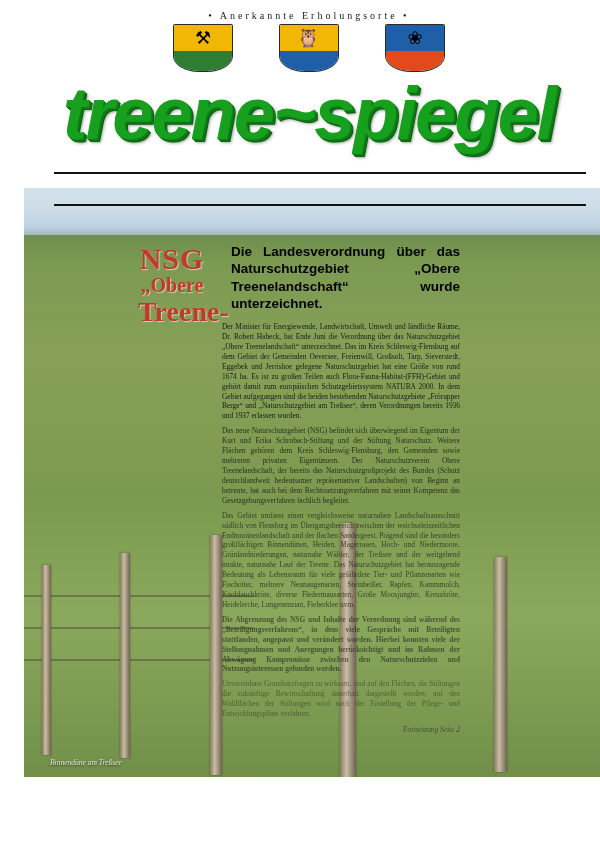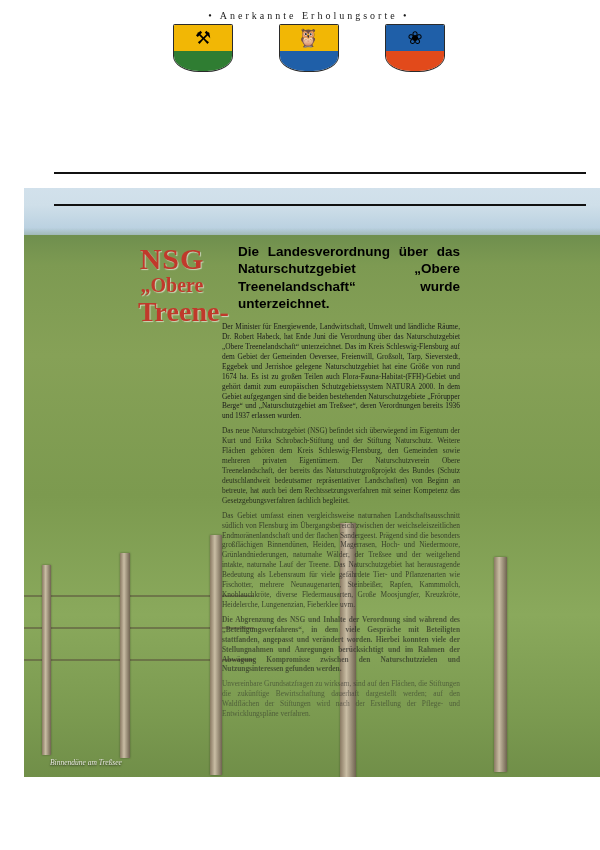--- a/index.html
+++ b/index.html
@@ -206,21 +206,21 @@
 
   
   .article {
     position: absolute;
     left: 222px;
     top: 243px;
     width: 238px;
     color: #111;
   }
   .article h1 {
-    margin: 0 0 10px 16px;
+    margin: 0 0 10px 9px;
     font-family: "Liberation Sans", sans-serif;
     font-size: 13.5px;
     line-height: 1.28;
     font-weight: bold;
     text-align: justify;
     color: #000;
   }
   .article p {
     margin: 0 0 5px 0;
     font-family: "Liberation Serif", serif;
@@ -296,33 +296,35 @@
         <div class="bot-band" style="background:#1f5fa8"></div>
         <div class="crest-glyph">🦉</div>
       </div>
       <div class="crest">
         <div class="top-band" style="background:#1f5fa8"></div>
         <div class="bot-band" style="background:#e24a1b"></div>
         <div class="crest-glyph">❀</div>
       </div>
     </div>
 
+    <div class="wordmark">treene~spiegel</div>
 
     <div class="rule top"></div>
     <div class="rule bottom"></div>
   </div>
 
   <div class="nsg-title">
     <div class="l1">NSG</div>
     <div class="l2">„Obere</div>
     <div class="l3">Treene-</div>
   </div>
 
   <div class="article">
     <h1>Die Landesverordnung über das Naturschutzgebiet „Obere Treenelandschaft“ wurde unterzeichnet.</h1>
     <p>Der Minister für Energiewende, Landwirtschaft, Umwelt und ländliche Räume, Dr. Robert Habeck, hat Ende Juni die Verordnung über das Naturschutzgebiet „Obere Treenelandschaft“ unterzeichnet. Das im Kreis Schleswig-Flensburg auf dem Gebiet der Gemeinden Oeversee, Freienwill, Großsolt, Tarp, Sieverstedt, Eggebek und Jerrishoe gelegene Naturschutzgebiet hat eine Größe von rund 1674 ha. Es ist zu großen Teilen auch Flora-Fauna-Habitat-(FFH)-Gebiet und gehört damit zum europäischen Schutzgebietssystem NATURA 2000. In dem Gebiet aufgegangen sind die beiden bestehenden Naturschutzgebiete „Frörupper Berge“ und „Naturschutzgebiet am Treßsee“, deren Verordnungen bereits 1936 und 1937 erlassen wurden.</p>
     <p class="fade1">Das neue Naturschutzgebiet (NSG) befindet sich überwiegend im Eigentum der Kurt und Erika Schrobach-Stiftung und der Stiftung Naturschutz. Weitere Flächen gehören dem Kreis Schleswig-Flensburg, den Gemeinden sowie mehreren privaten Eigentümern. Der Naturschutzverein Obere Treenelandschaft, der bereits das Naturschutzgroßprojekt des Bundes (Schutz deutschlandweit bedeutsamer repräsentativer Landschaften) von Beginn an betreute, hat auch bei dem Rechtssetzungsverfahren mit seiner Kompetenz das Gesetzgebungsverfahren fachlich begleitet.</p>
     <p class="fade2">Das Gebiet umfasst einen vergleichsweise naturnahen Landschaftsausschnitt südlich von Flensburg im Übergangsbereich zwischen der weichseleiszeitlichen Endmoränenlandschaft und der flachen Sandergeest. Prägend sind die besonders großflächigen Binnendünen, Heiden, Magerrasen, Hoch- und Niedermoore, Grünlandniederungen, naturnahe Wälder, der Treßsee und der weitgehend intakte, naturnahe Lauf der Treene. Das Naturschutzgebiet hat herausragende Bedeutung als Lebensraum für viele gefährdete Tier- und Pflanzenarten wie Fischotter, mehrere Neunaugenarten, Steinbeißer, Rapfen, Kammmolch, Knoblauchkröte, diverse Fledermausarten, Große Moosjungfer, Kreuzkröte, Heidelerche, Lungenenzian, Fieberklee uvm.</p>
     <p class="fade3">Die Abgrenzung des NSG und Inhalte der Verordnung sind während des „Beteiligungsverfahrens“, in dem viele Gespräche mit Beteiligten stattfanden, angepasst und verändert worden. Hierbei konnten viele der Stellungnahmen und Anregungen berücksichtigt und im Rahmen der Abwägung Kompromisse zwischen den Naturschutzzielen und Nutzungsinteressen gefunden werden.</p>
     <p class="fade4">Unvereinbare Grundsatzfragen zu wirksam, sind auf den Flächen, die Stiftungen die zukünftige Bewirtschaftung dauerhaft dargestellt werden; auf den Waldflächen der Stiftungen wird nach der Erstellung der Pflege- und Entwicklungspläne verfahren.</p>
+    <div class="cont">Fortsetzung Seite 2</div>
   </div>
 
 </div>
 
 </body></html>

